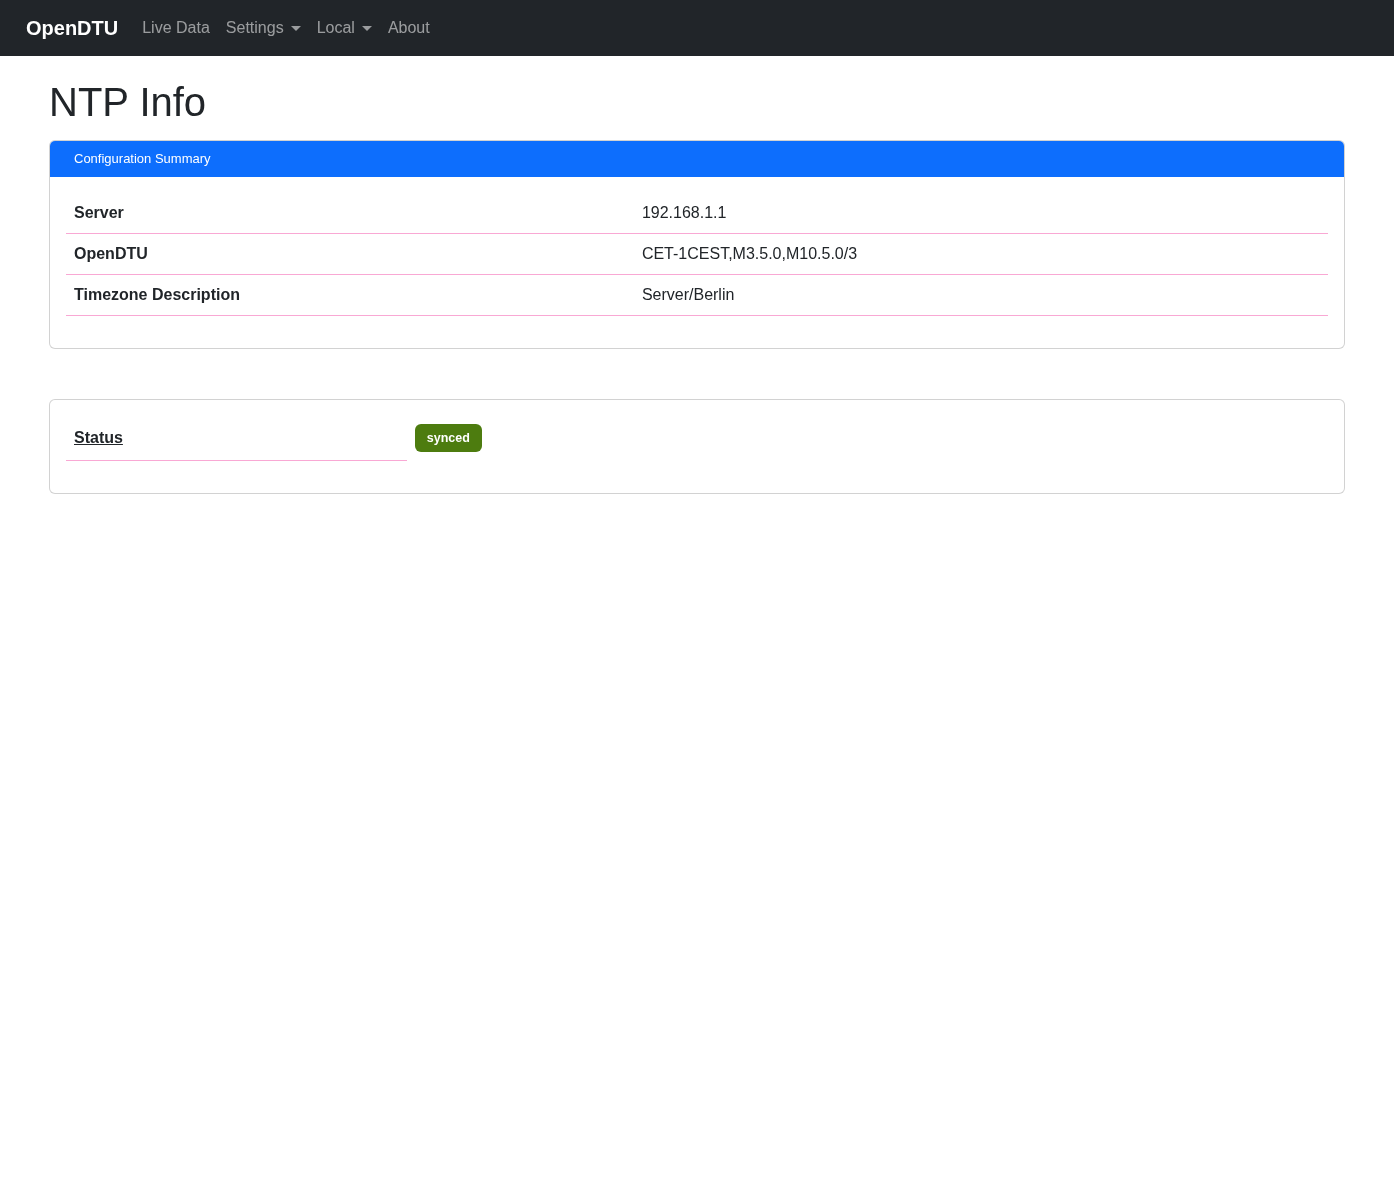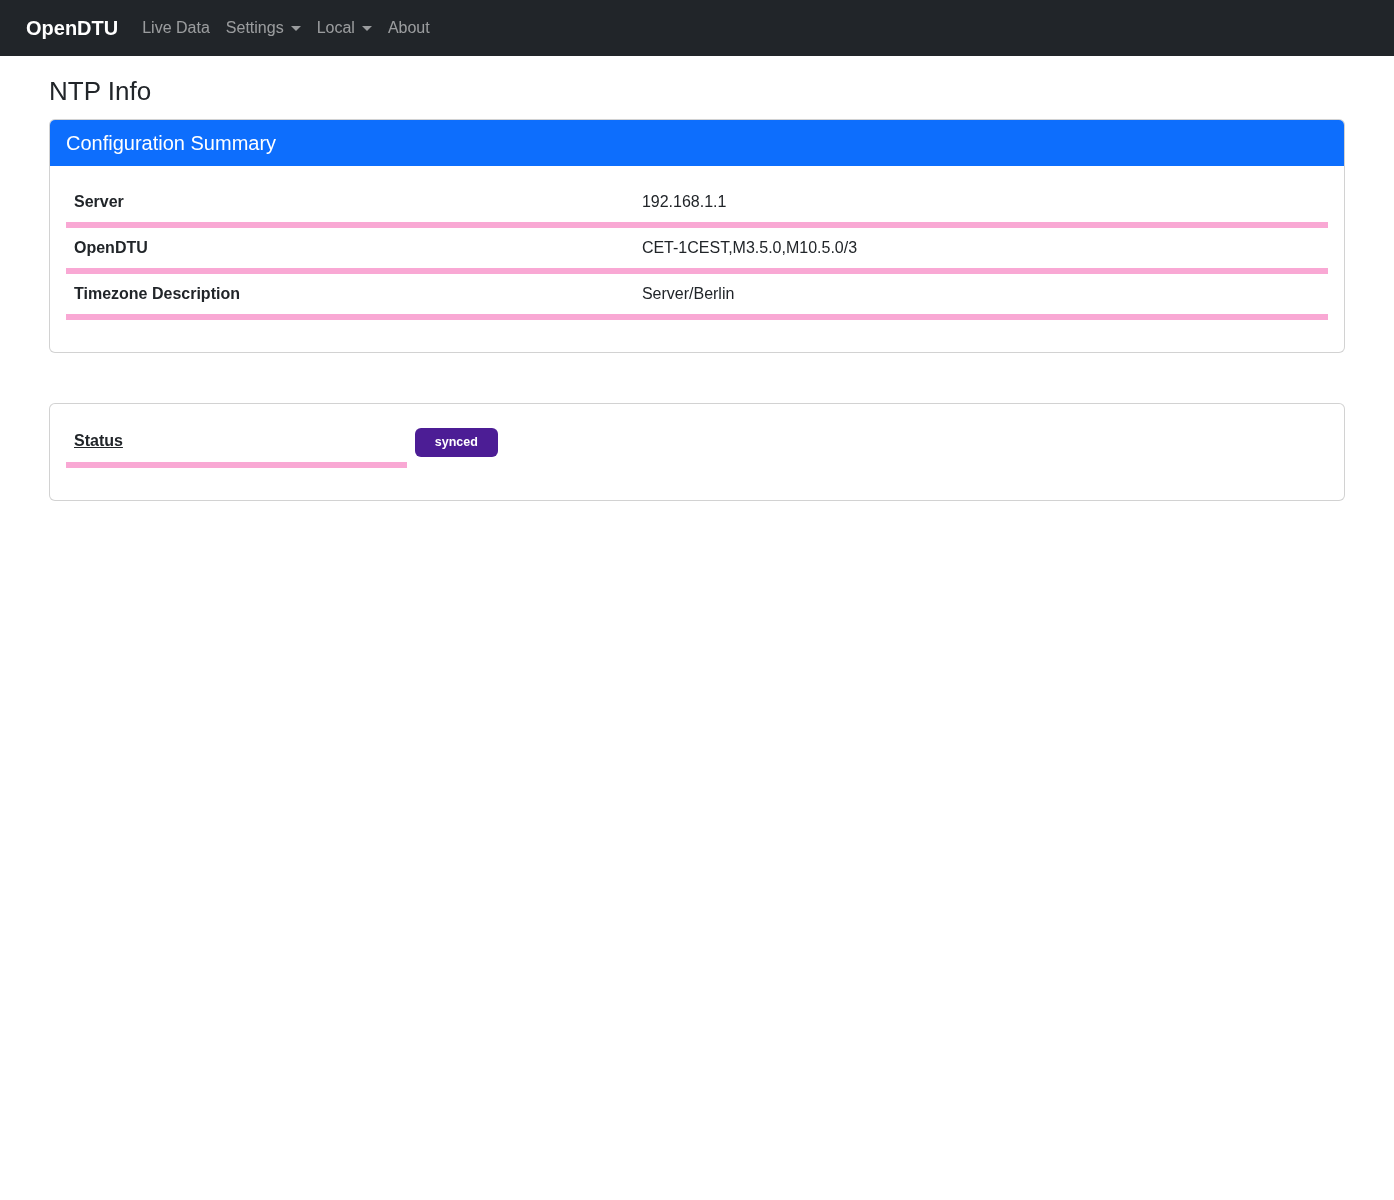--- a/index.html
+++ b/index.html
@@ -60,68 +60,68 @@
     border-left: 5px solid transparent;
   }
 
   
   .container {
     max-width: 1320px;
     margin: 0 auto;
     padding: 0 12px;
   }
   h1.page-title {
-    font-size: 26px;
+    font-size: 40px;
     font-weight: 500;
     margin: 16px 0 8px 0;
     color: #212529;
   }
 
   
   .card {
     border: 1px solid rgba(0,0,0,0.175);
     border-radius: 6px;
     margin-bottom: 50px;
     background: #fff;
     overflow: hidden;
   }
   .card-header {
     background: #0d6efd;
     color: #ffffff;
-    padding: 8px 16px;
-    font-size: 20px;
+    padding: 8px 24px;
+    font-size: 13px;
   }
   .card-body { padding: 16px; }
 
   table.info-table {
     width: 100%;
     border-collapse: collapse;
     margin-bottom: 16px;
   }
   .info-table th, .info-table td {
     text-align: left;
     padding: 8px;
-    border-bottom: 6px solid #f9a8d4;
+    border-bottom: 1px solid #f9a8d4;
     vertical-align: middle;
     font-size: 16px;
   }
   .info-table th { font-weight: 700; color: #212529; }
   .info-table td { font-weight: 400; color: #212529; }
   .config-table th { width: 45%; }
   .time-table th { width: 27%; text-decoration: underline; }
   td.no-bottom-border { border-bottom: none; }
 
   .badge-success {
     display: inline-block;
-    background: #4c1d95;
+    background: #4d7c0f;
     color: #ffffff;
     font-size: 12.5px;
     font-weight: 700;
     line-height: 1;
-    padding: 8px 20px;
+    padding: 8px 12px;
     border-radius: 6px;
   }
 </style>
 </head>
 <body>
 
 <nav class="navbar">
   <a class="navbar-brand">OpenDTU</a>
   <ul class="navbar-nav">
     <li>

